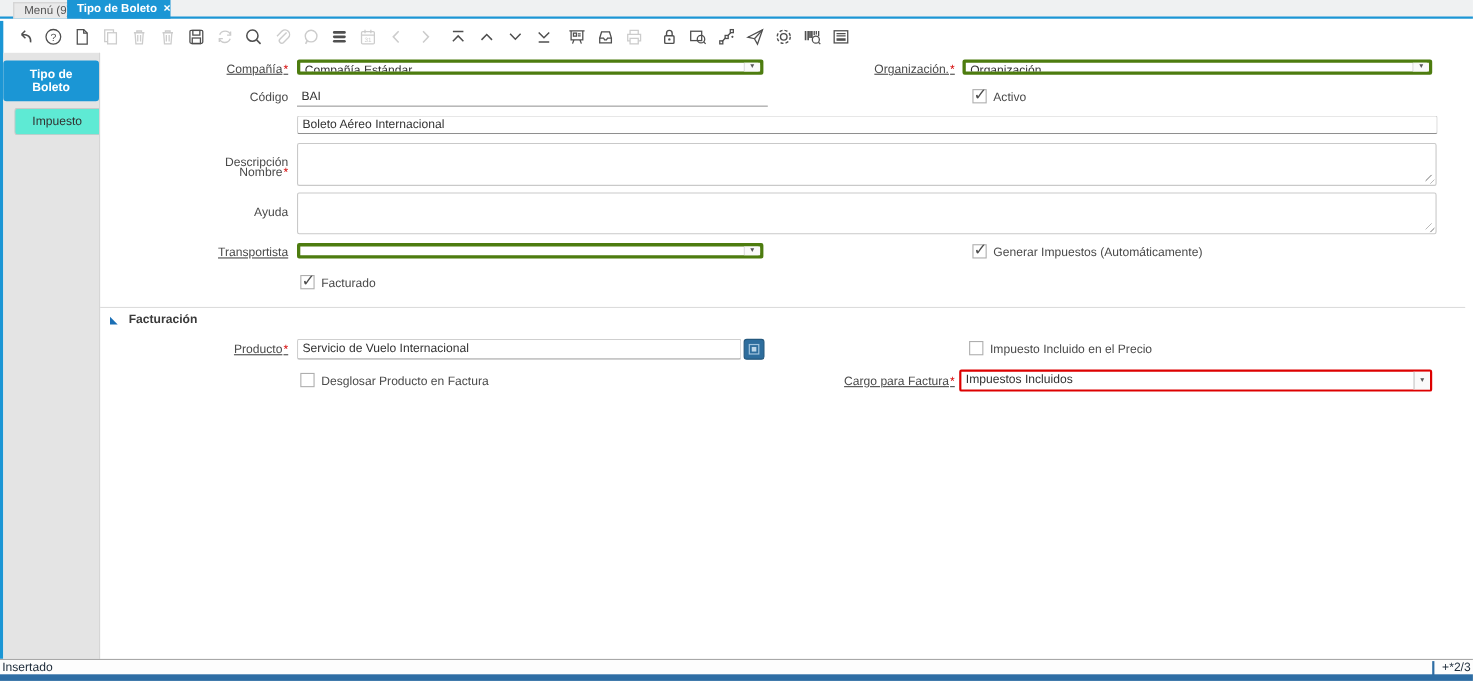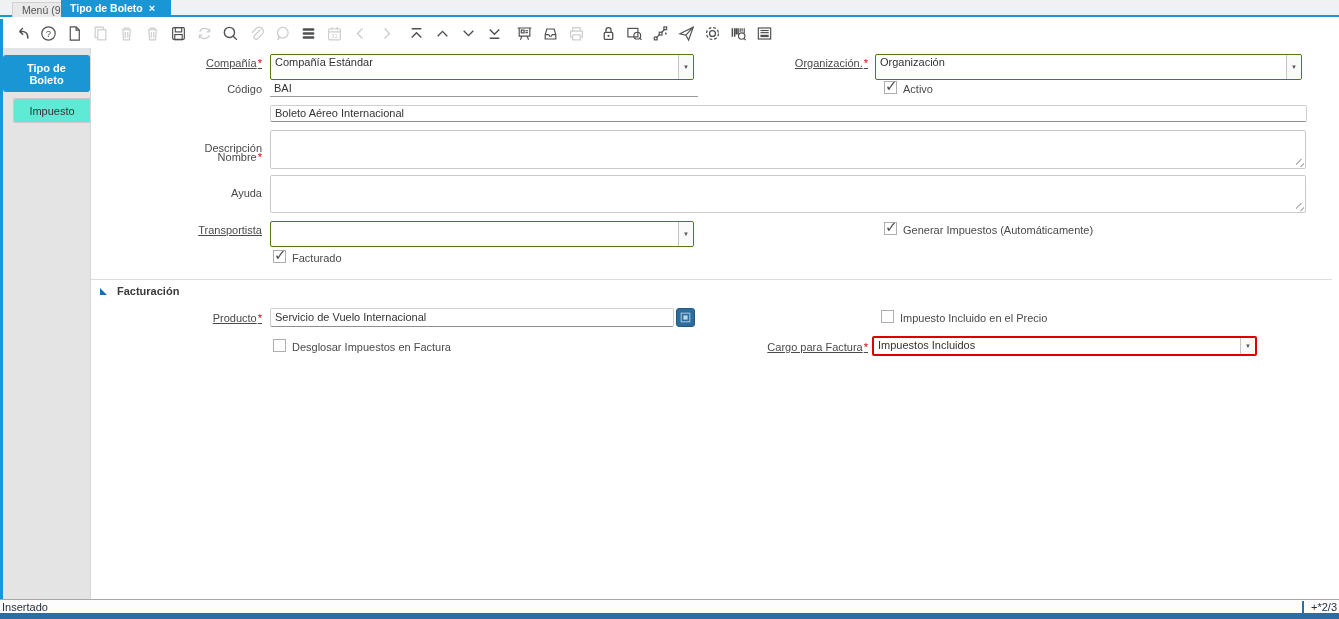--- a/index.html
+++ b/index.html
@@ -4,21 +4,21 @@
 <style>
   * { box-sizing: border-box; }
   html,body { margin:0; padding:0; background:#fff; }
   body { font-family:"Liberation Sans","DejaVu Sans",sans-serif; }
   #screen { position:relative; width:1339px; height:619px; background:#ffffff; overflow:hidden; font-size:11px; color:#4a4a4a; }
 
   
   .tabstrip { position:absolute; left:0; top:0; width:1339px; height:17px; background:#eff1f2; border-bottom:2px solid #1b96d5; }
   .tab { position:absolute; font-size:10.5px; line-height:15px; padding:0 9px; white-space:nowrap; cursor:default; }
   .tab-menu { left:12px; top:2px; height:15px; background:#e9e9e9; border:1px solid #d2d2d2; border-bottom:none; color:#555; }
-  .tab-active { left:61px; top:0; height:17px; line-height:17px; background:#1b96d5; color:#fff; font-weight:bold; padding-right:16px; }
+  .tab-active { left:61px; top:0; height:17px; line-height:17px; background:#1b96d5; color:#fff; font-weight:bold; padding-right:0; }
   .tab-active .close { margin-left:6px; font-weight:bold; font-size:11px; }
 
   
   .toolbar { position:absolute; left:0; top:19px; width:1339px; height:29px; background:#fff; display:flex; align-items:center; padding-left:9px; }
   .tbtn { width:26px; height:26px; display:flex; align-items:center; justify-content:center; color:#4f4f4f; cursor:pointer; flex:0 0 auto; }
   .tbtn.disabled { color:#cccccc; cursor:default; }
   .tbtn svg { display:block; }
   .g4 { margin-left:4px; } .g6 { margin-left:6px; }
 
   
@@ -26,21 +26,21 @@
   .sidebar { position:absolute; left:3px; top:48px; width:88px; height:551px; background:#e4e4e4; border-right:1px solid #d6d6d6; }
   .side-tab-active { position:absolute; left:0; top:7px; width:87px; height:37px; background:#1b96d5; color:#fff; font-weight:bold; font-size:11px; border-radius:3px; display:flex; align-items:center; justify-content:center; text-align:center; padding:2px 8px; cursor:pointer; }
   .side-tab { position:absolute; left:10px; top:50px; width:77px; height:25px; background:#5eead4; border:1px solid #c9c9c9; border-right:none; border-radius:3px 0 0 3px; color:#333; font-size:11px; display:flex; align-items:center; justify-content:center; cursor:pointer; }
 
   
   .lbl { position:absolute; width:130px; text-align:right; font-size:11px; color:#4a4a4a; white-space:nowrap; }
   .lbl.link { text-decoration:underline; cursor:pointer; }
   .req { color:#d40000; margin-left:1px; }
 
   
-  .fld { position:absolute; height:26px; border:1px solid #4d7c0f; border-radius:2px; background:#fff; display:flex; align-items:stretch; font-size:11px; color:#333; }
+  .fld { position:absolute; height:14px; border:3px solid #4d7c0f; border-radius:2px; background:#fff; display:flex; align-items:stretch; font-size:11px; color:#333; }
   .fld .txt { flex:1; padding:1px 4px 0 4px; white-space:nowrap; overflow:hidden; }
   .fld .dd { width:15px; border-left:1px solid #c6c6c6; background:#fafafa; display:flex; align-items:center; justify-content:center; font-size:6px; color:#555; border-radius:0 2px 2px 0; cursor:pointer; }
   .ufld { position:absolute; height:17px; border:none; border-bottom:1px solid #9a9a9a; background:#fff; font-size:11px; color:#333; padding:2px 4px 0 4px; }
   .boxfld { position:absolute; height:17px; border:1px solid #cfcfcf; border-bottom:1px solid #8f8f8f; border-radius:2px; background:#fff; font-size:11px; color:#333; padding:1px 4px 0 4px; }
   .area { position:absolute; border:1px solid #c9c9c9; border-radius:2px; background:#fff; }
   .resize-grip { position:absolute; right:1px; bottom:1px; width:8px; height:8px; cursor:nwse-resize;
      background: repeating-linear-gradient(-45deg, transparent 0 2px, #b9b9b9 2px 3px, transparent 3px 5px); }
   .fld-highlight { border:2px solid #dd0000 !important; border-radius:2px; }
   .fld-highlight .dd { border-radius:0; }
 
@@ -322,24 +322,24 @@
       <svg width="11" height="11" viewBox="0 0 11 11">
         <rect x="1.2" y="1.2" width="8.6" height="8.6" fill="none" stroke="#9fc3dd" stroke-width="1.1"></rect>
         <rect x="3.4" y="3.4" width="4.2" height="4.2" fill="#bcd6e8" stroke="none"></rect>
       </svg>
     </div>
 
   <div class="cb" style="left:881px; top:310px;"></div>
   <div class="cb-label" style="left:900px; top:312px;">Impuesto Incluido en el Precio</div>
 
   <div class="cb" style="left:273px; top:339px;"></div>
-  <div class="cb-label" style="left:292px; top:341px;">Desglosar Impuestos en Factura</div>
+  <div class="cb-label" style="left:292px; top:341px;">Desglosar Producto en Factura</div>
 
   <div class="lbl link" style="left:723px; top:341px; width:145px;"><span>Cargo para Factura</span><span class="req">*</span></div>
-  <div class="fld fld-highlight" style="left:872px; top:336px; width:385px; height:20px;justify-content:flex-end;">
+  <div class="fld fld-highlight" style="left:872px; top:336px; width:430px; height:20px;justify-content:flex-end;">
     <div class="txt">Impuestos Incluidos</div>
     <div class="dd">▼</div>
   </div>
 
   <div class="statusbar">
     <span class="status-left">Insertado</span>
     <span class="status-right">+*2/3</span>
   </div>
   <div class="bottombar"></div>
 

